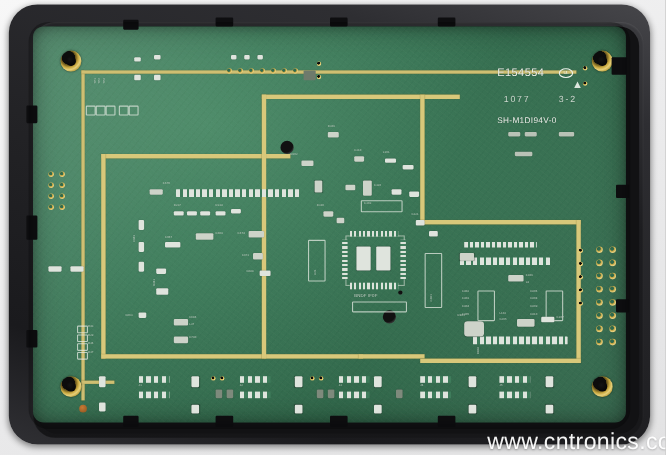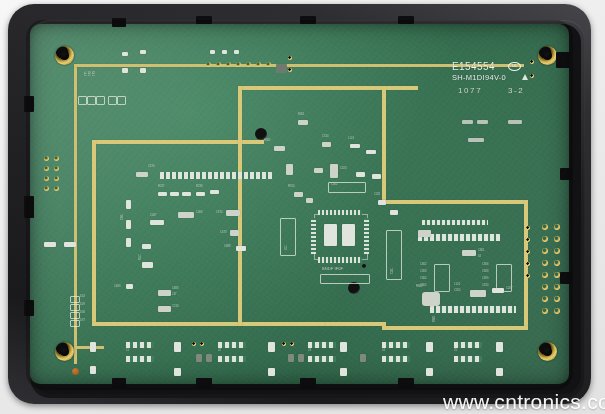--- a/index.html
+++ b/index.html
@@ -73,21 +73,21 @@
   
   .mtext{position:absolute;color:#e4eae2;font-family:"Liberation Sans",sans-serif;
        font-size:2.6px;line-height:2.9px;letter-spacing:.1px;white-space:nowrap;
        opacity:.78;text-shadow:0 0 1px rgba(0,0,0,.35);}
   .mtext.v{transform-origin:0 0;transform:rotate(-90deg);}
 
   
   .legend{position:absolute;color:#eef3ec;font-family:"Liberation Sans",sans-serif;
        white-space:nowrap;text-shadow:0 0 1px rgba(0,0,0,.4);}
   .legend.l1{font-size:10px;letter-spacing:.4px;}
-  .legend.l2{font-size:7.5px;letter-spacing:.3px;}
+  .legend.l2{font-size:7.5px;letter-spacing:.3px;margin-top:32px;}
   .legend.l3{font-size:8px;letter-spacing:1.6px;opacity:.82;}
   .ulmark{position:absolute;width:11px;height:7px;border:1px solid #eef3ec;border-radius:50%;
        color:#eef3ec;font-size:4px;line-height:6px;text-align:center;letter-spacing:-.3px;}
   .tri{position:absolute;width:0;height:0;border-left:3.4px solid transparent;
        border-right:3.4px solid transparent;border-bottom:6px solid #eef3ec;opacity:.9;}
 
   
   .qfn{position:absolute;border:1px solid rgba(215,222,212,.6);}
   .qfnpad{position:absolute;background:#dde3da;}
 

